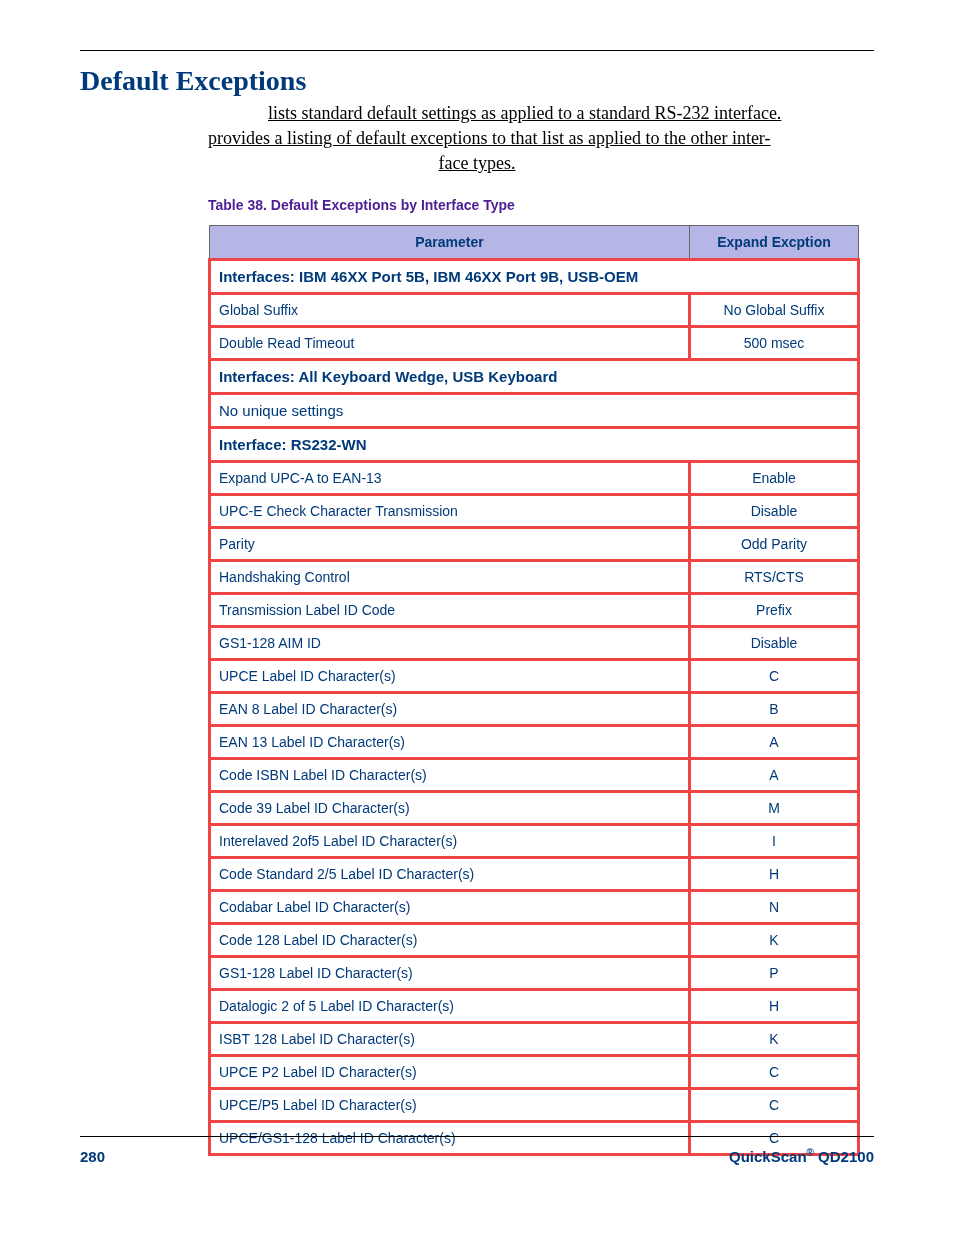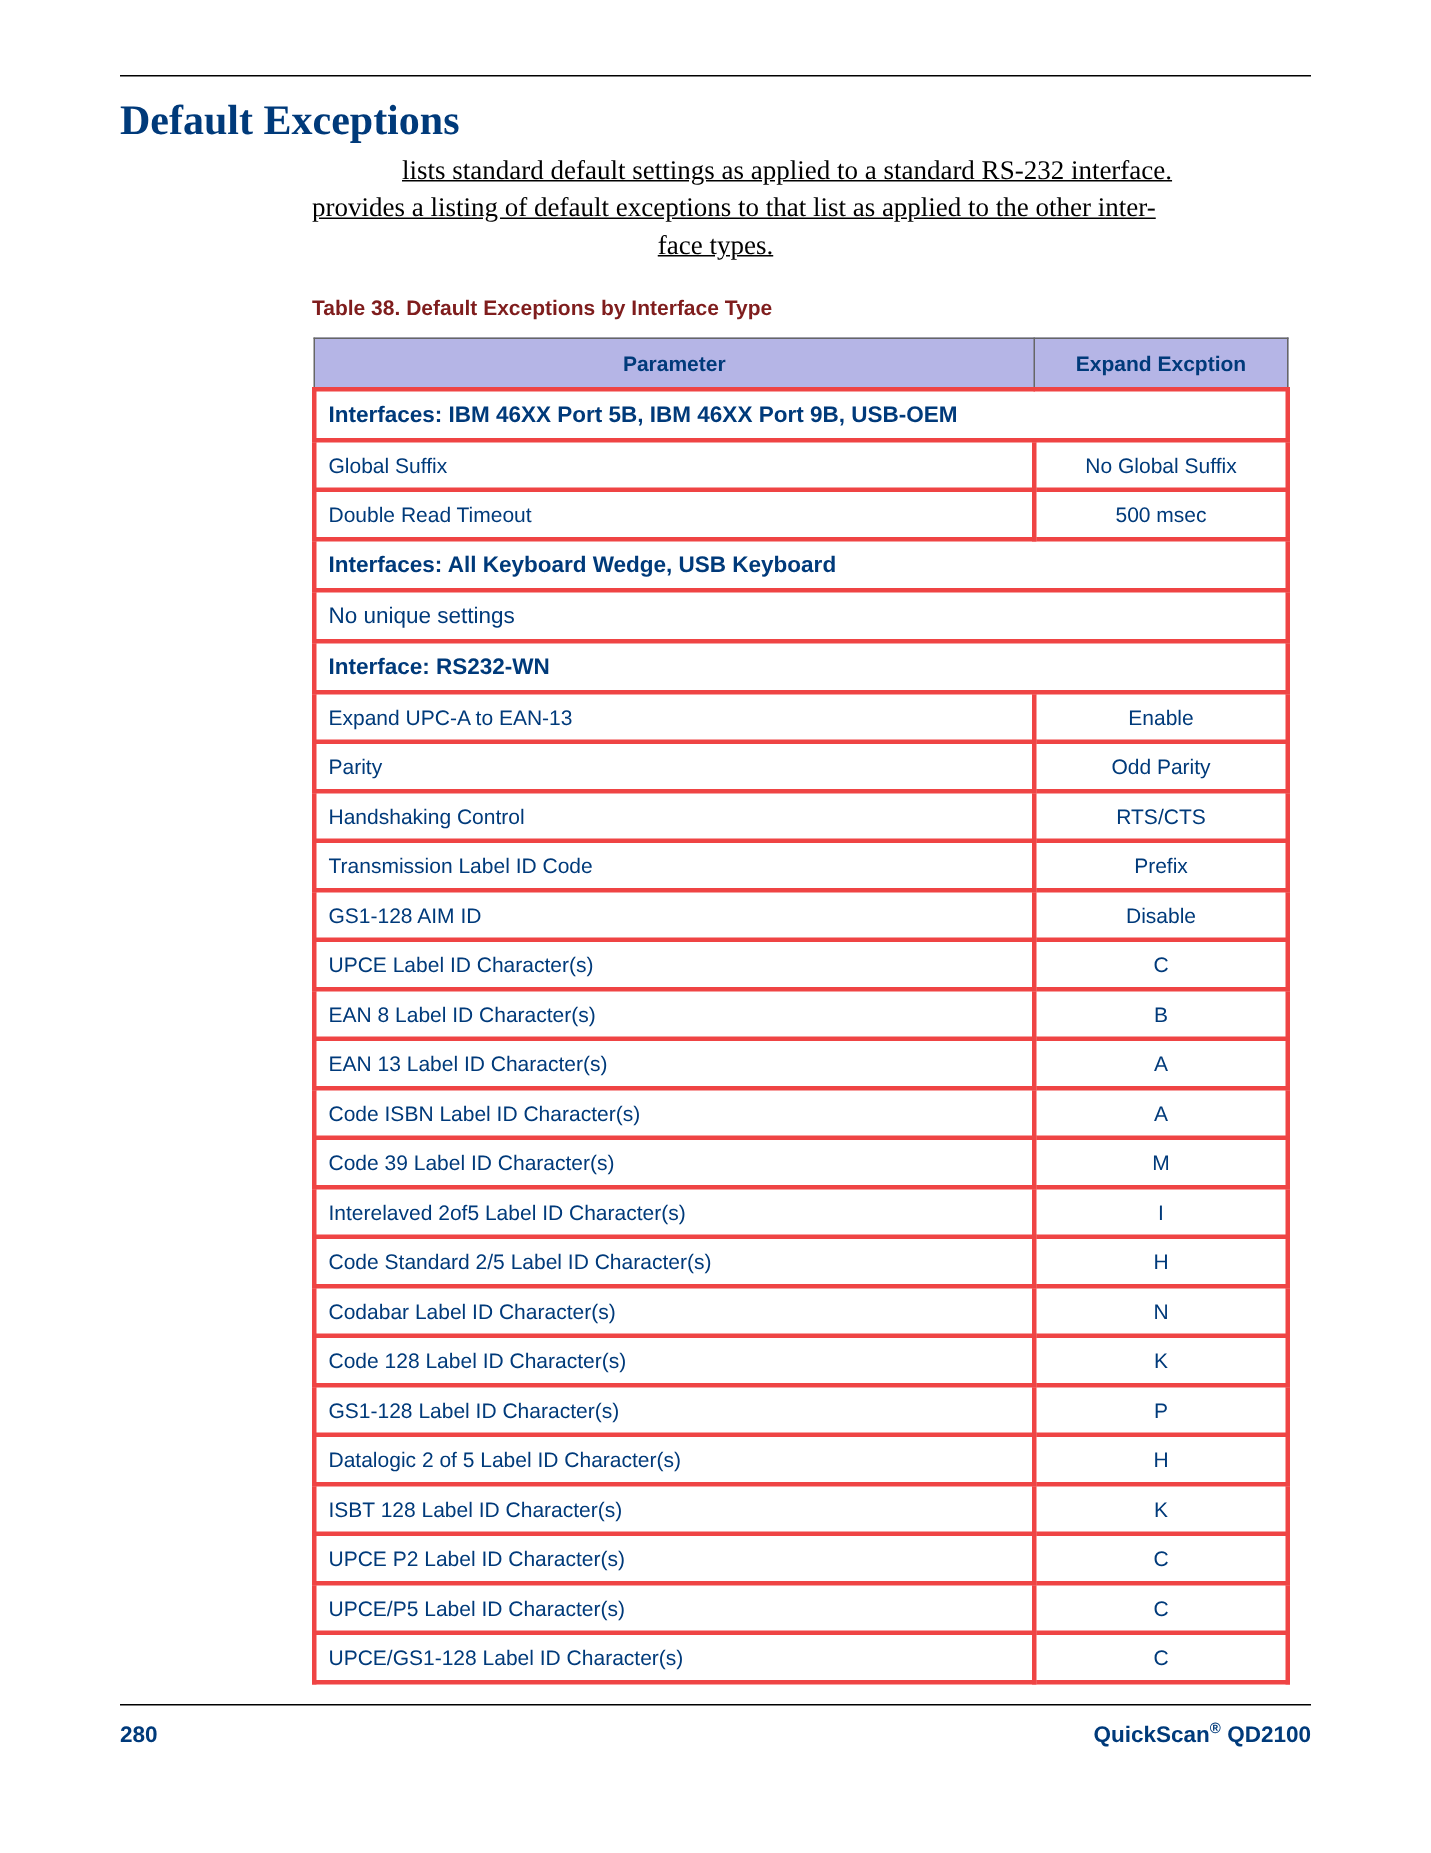--- a/index.html
+++ b/index.html
@@ -32,21 +32,21 @@
     font-size: 18px;
     line-height: 1.4;
     margin: 0 0 0 128px;
     text-decoration: underline;
   }
   .body-text .indent-line {
     text-indent: 60px;
   }
   .table-caption {
     font-family: Arial, Helvetica, sans-serif;
-    color: #7f1d1d;
+    color: #4c1d95;
     font-weight: bold;
     font-size: 14px;
     margin: 20px 0 4px 128px;
   }
   table.exceptions {
     border-collapse: collapse;
     width: 652px;
     margin-left: 128px;
     font-family: Arial, Helvetica, sans-serif;
     font-size: 14px;
@@ -155,20 +155,24 @@
         </tr>
         <tr>
           <td colspan="2" class="plain-cell">No unique settings</td>
         </tr>
         <tr>
           <td colspan="2" class="section-cell">Interface: RS232-WN</td>
         </tr>
         <tr>
           <td class="param">Expand UPC-A to EAN-13</td>
           <td class="value">Enable</td>
+        </tr>
+        <tr>
+          <td class="param">UPC-E Check Character Transmission</td>
+          <td class="value">Disable</td>
         </tr>
         <tr>
           <td class="param">Parity</td>
           <td class="value">Odd Parity</td>
         </tr>
         <tr>
           <td class="param">Handshaking Control</td>
           <td class="value">RTS/CTS</td>
         </tr>
         <tr>

